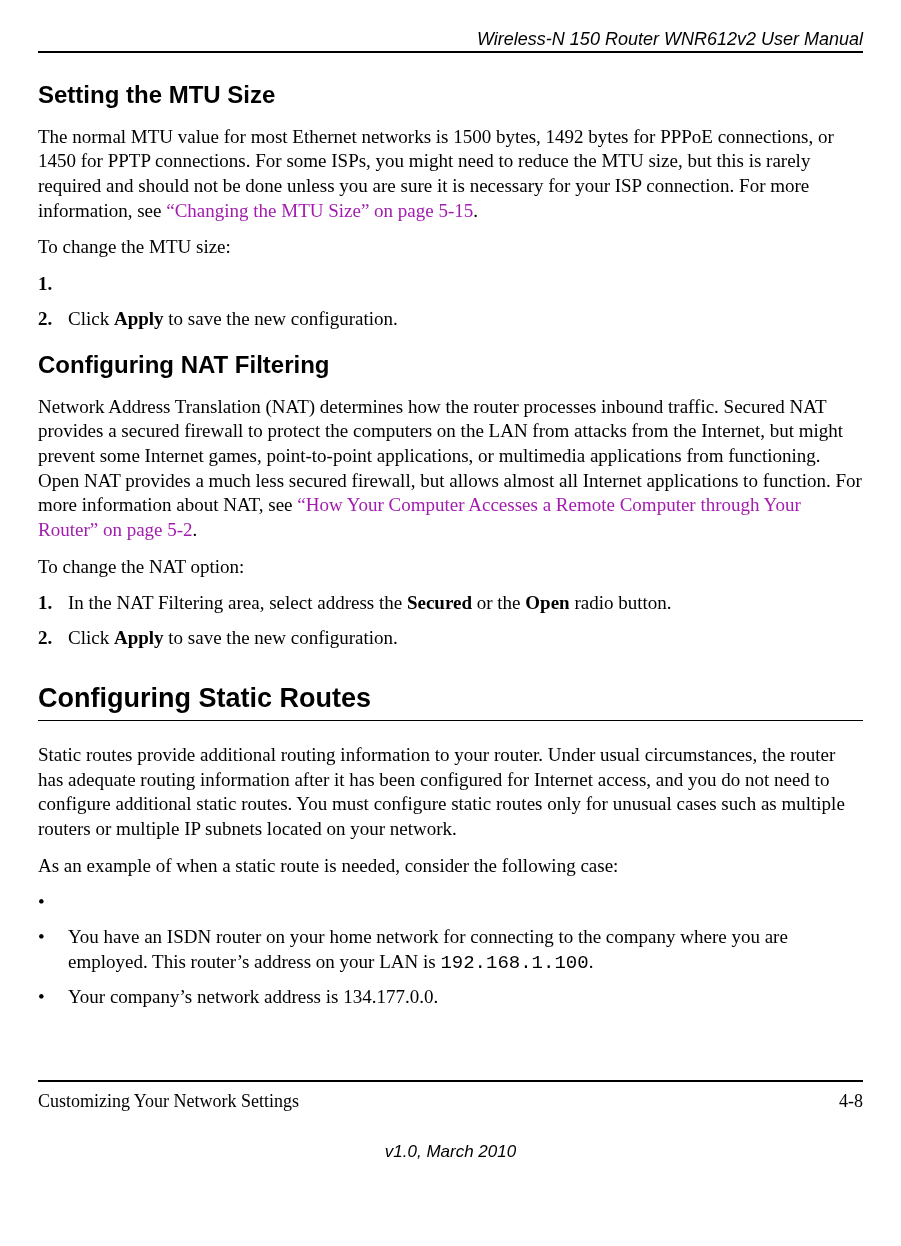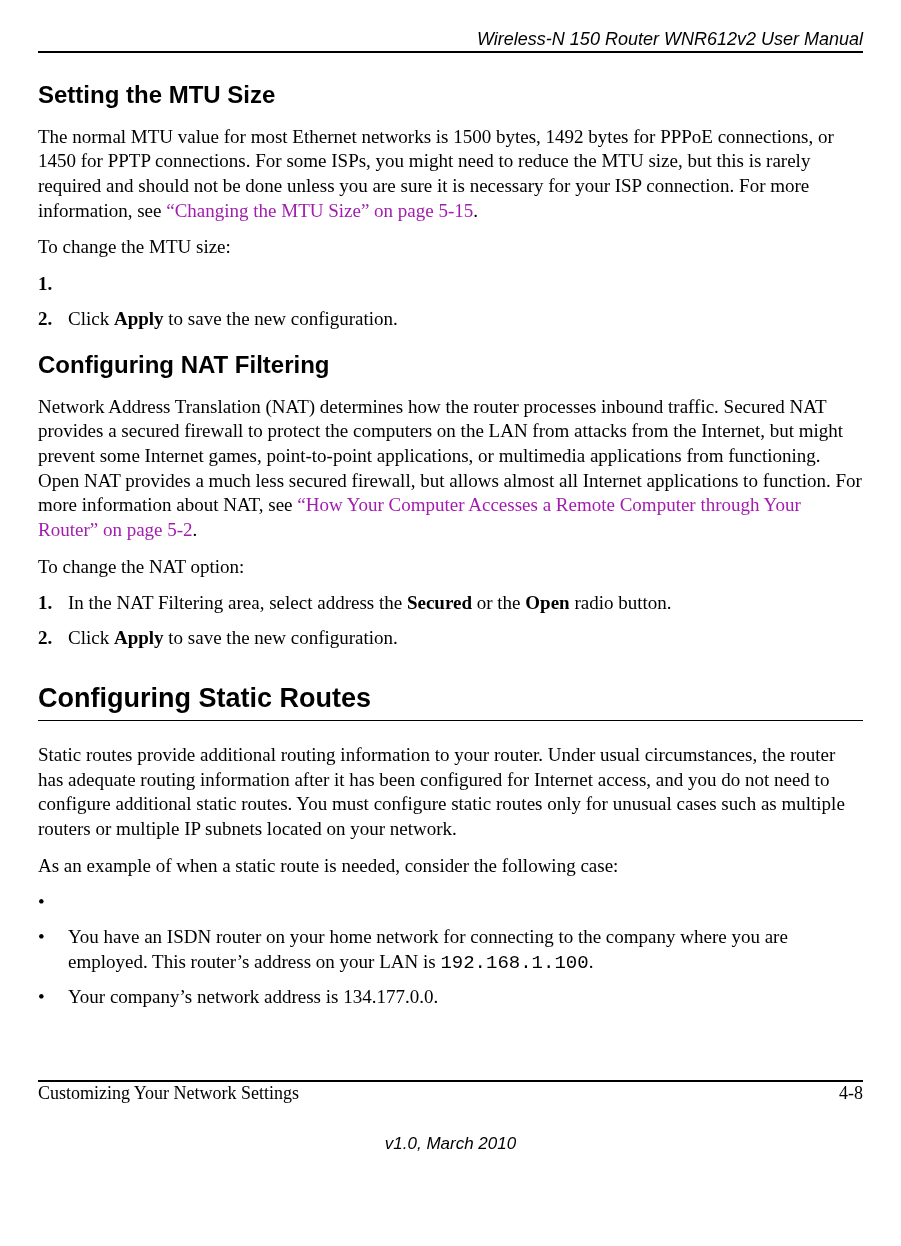--- a/index.html
+++ b/index.html
@@ -70,21 +70,21 @@
       min-width: 30px;
     }
     b { font-weight: bold; }
     .mono { font-family: Liberation Mono, monospace; }
     .footer-wrap {
       position: relative;
       margin-top: 70px;
     }
     .footer-line {
       border-top: 2px solid #000;
-      padding-top: 0;
+      padding-top: 8px;
       display: flex;
       justify-content: space-between;
       font-size: 18px;
     }
     .footer-center {
       text-align: center;
       font-style: italic;
       font-family: Arial, Helvetica, sans-serif;
       font-size: 17px;
       margin-top: 28px;

